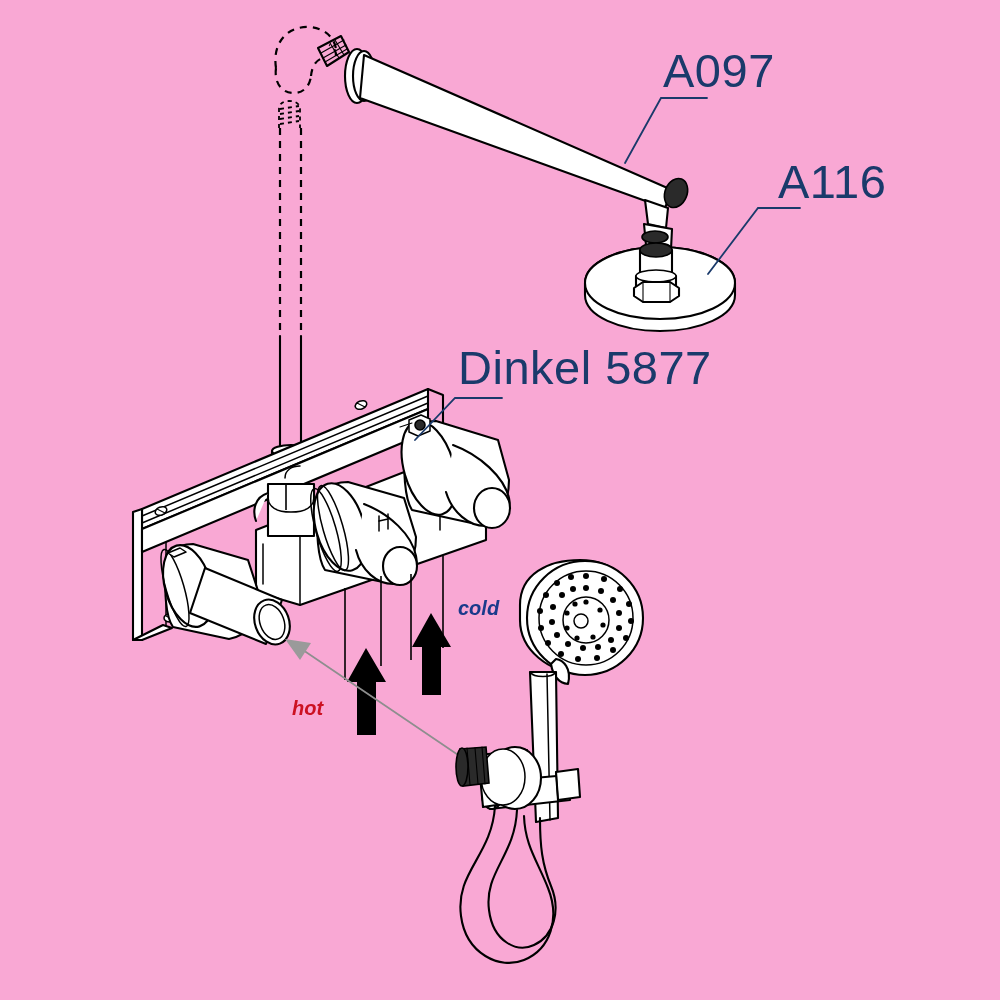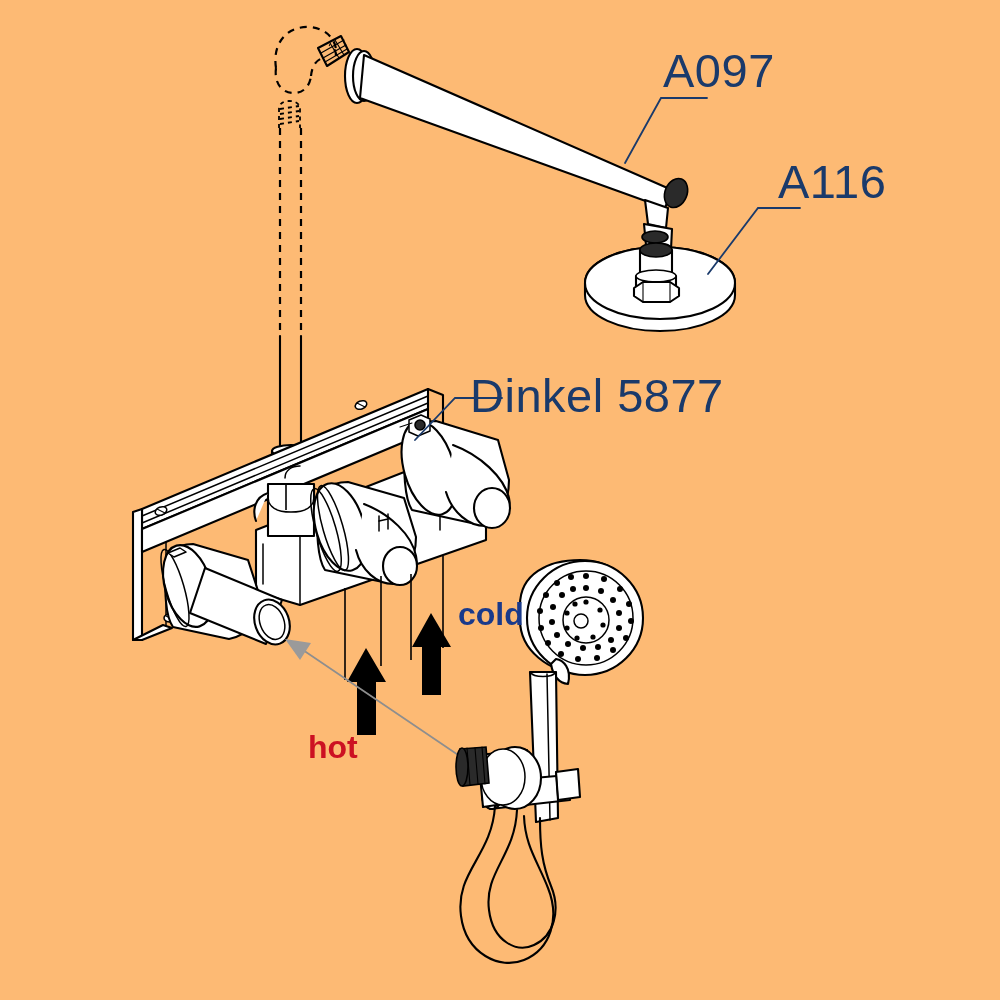--- a/index.html
+++ b/index.html
@@ -8,21 +8,21 @@
     padding: 0;
     background: #ffffff;
   }
   body {
     font-family: "Liberation Sans", sans-serif;
   }
   #diagram-root {
     position: relative;
     width: 1000px;
     height: 1000px;
-    background: #fdba74;
+    background: #f9a8d4;
     overflow: hidden;
   }
   #diagram-svg {
     position: absolute;
     left: 0;
     top: 0;
     width: 1000px;
     height: 1000px;
   }
   .ln {
@@ -115,22 +115,23 @@
     user-select: none;
   }
   .lbl-part {
     font-family: "Liberation Sans", sans-serif;
     font-size: 47px;
     font-weight: 400;
     letter-spacing: 0.5px;
   }
   .lbl-flow {
     font-family: "Liberation Sans", sans-serif;
-    font-size: 32px;
+    font-size: 20px;
     font-weight: bold;
+    font-style: italic;
   }
 </style>
 </head>
 <body>
 
 <div id="diagram-root">
 
   <svg id="diagram-svg" viewBox="0 0 1000 1000">
 
     <g>
@@ -413,19 +414,19 @@
     <g>
       <path class="leader" stroke="#1a3a6b" d="M415 440 L455 398 L502 398"></path>
     </g>
 
   </svg>
 
   <div class="lbl lbl-part" style="left:663px; top:47px; color:#1a3a6b;">A097</div>
 
   <div class="lbl lbl-part" style="left:778px; top:158px; color:#1a3a6b;">A116</div>
 
-  <div class="lbl lbl-part" style="left:458px; top:372px; color:#1a3a6b;margin-left:12px;">Dinkel 5877</div>
+  <div class="lbl lbl-part" style="left:458px; top:344px; color:#1a3a6b;">Dinkel 5877</div>
 
   <div class="lbl lbl-flow" style="left:458px; top:598px; color:#1a3a8b;">cold</div>
 
-  <div class="lbl lbl-flow" style="left:308px; top:698px; color:#cc1122;margin-top:33px;">hot</div>
+  <div class="lbl lbl-flow" style="left:292px; top:698px; color:#cc1122;">hot</div>
 
 </div>
 
 </body></html>

